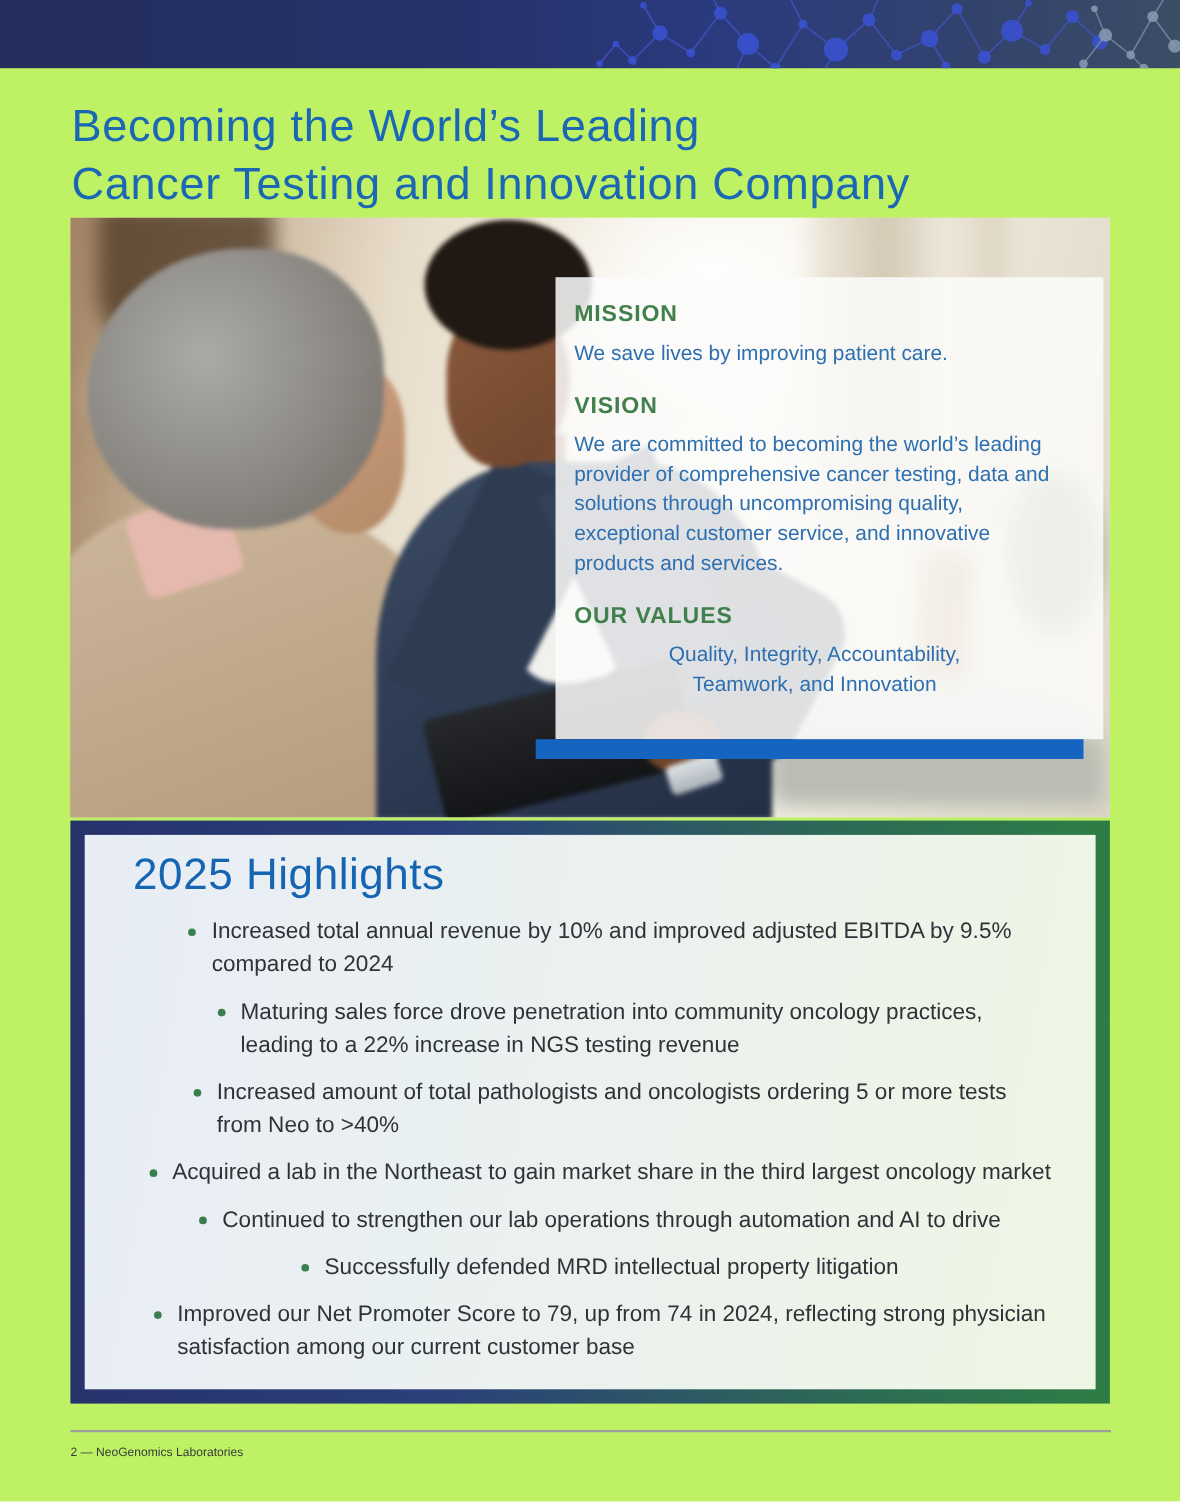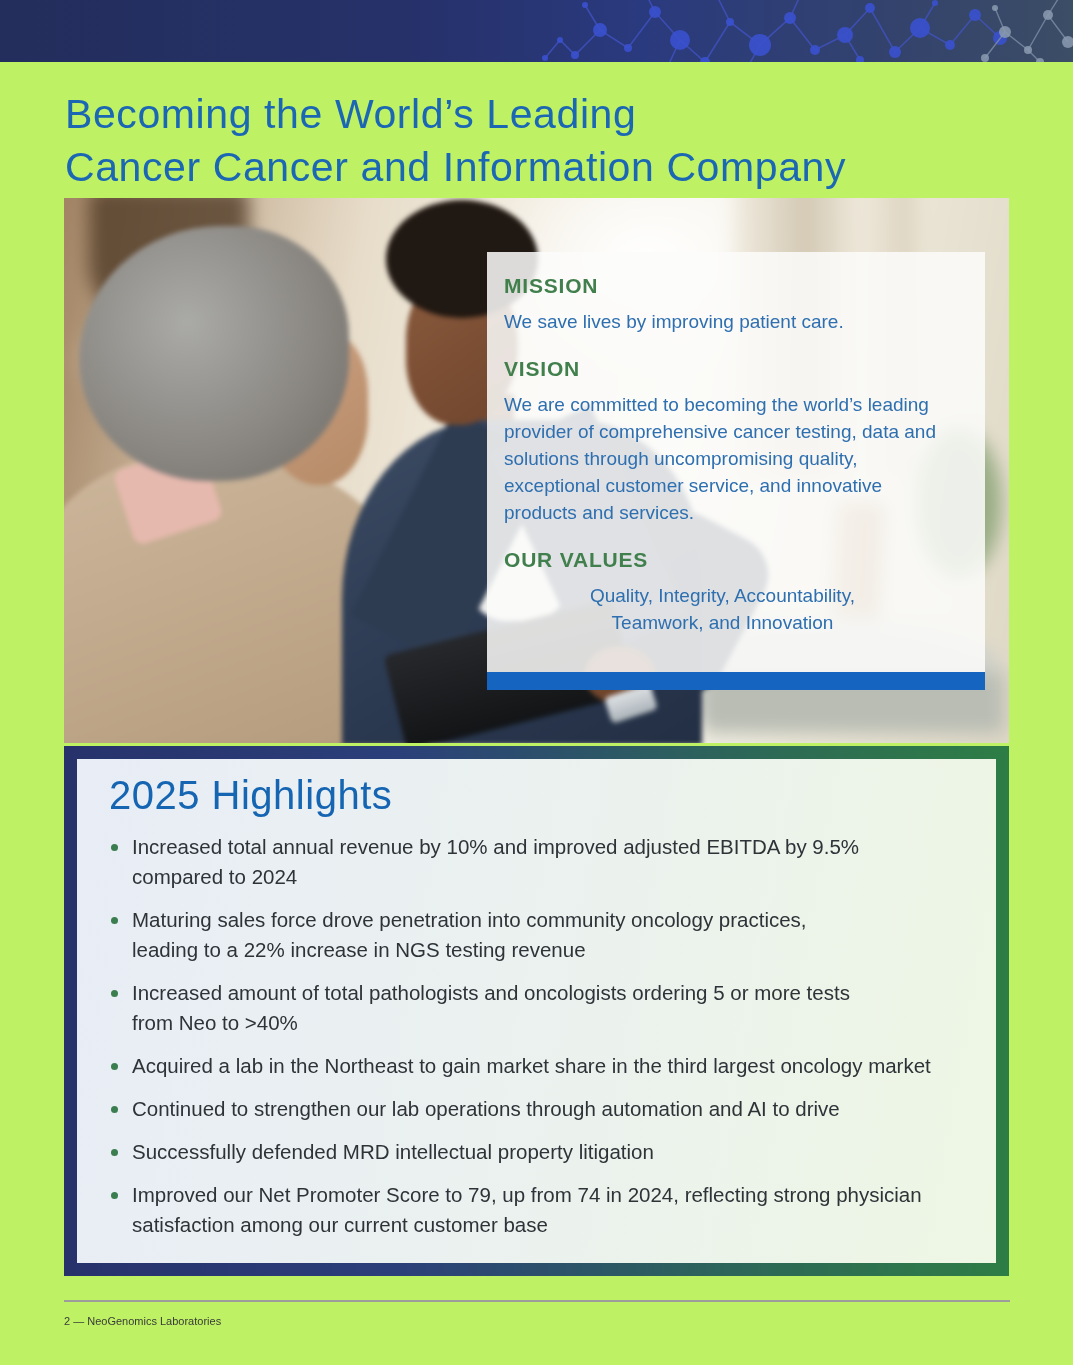--- a/index.html
+++ b/index.html
@@ -53,43 +53,43 @@
   .woman-face { left:342px; top:72px; width:112px; height:155px; border-radius:48% 52% 55% 45%;
     background:linear-gradient(145deg,#8a5a3d,#6f452c); }
   .woman-bun { left:322px; top:2px; width:152px; height:118px; border-radius:50%; background:#201812; }
   .woman-arm { left:556px; top:320px; width:130px; height:170px; background:#2c3a50; transform:rotate(28deg); border-radius:40px; }
   .tablet { left:328px; top:428px; width:235px; height:98px; background:linear-gradient(180deg,#26282b,#121416); border-radius:7px; transform:rotate(-14deg); }
   .hand { left:520px; top:448px; width:72px; height:58px; border-radius:50%; background:#6f452c; }
   .watch { left:543px; top:492px; width:48px; height:27px; background:linear-gradient(#dfe3e6,#aab2b8); border-radius:5px; transform:rotate(-18deg); }
 
   
   .panel {
-    position:absolute; left:423px; top:54px; width:498px; height:420px;
+    position:absolute; left:441px; top:54px; width:498px; height:420px;
     background:rgba(251,251,250,0.86); padding:22px 44px 0 17px;
   }
   .panel h3 { color:#41804d; font-size:21px; font-weight:bold; letter-spacing:0.8px; margin-bottom:10px; }
   .panel p  { color:#2e6fb0; font-size:19px; line-height:27px; margin-bottom:22px; }
   .panel p.tight { margin-bottom:0;text-align:center; }
   .vision-text { max-width:436px; }
   .values-line { display:block; }
   .panel-bar { position:absolute; left:423px; top:474px; width:498px; height:18px; background:#1565c0; }
 
   
   .hl-outer {
     position:absolute; left:64px; top:746px; width:945px; height:530px;
     background:linear-gradient(90deg,#27326b 0%,#2b3f7a 35%,#2d6a55 75%,#2e7d45 100%);
   }
   .hl-inner {
     position:absolute; inset:13px;
     background:linear-gradient(100deg,#e8edf6 0%,#ebf2ee 55%,#eef6e4 100%);
-    padding:14px 28px 0 32px;
+    padding:14px 28px 0 44px;
   }
   .hl-title { color:#1565b2; font-size:40px; font-weight:400; letter-spacing:0.5px; margin-bottom:14px; }
   .hl-list { list-style:none; }
-  .hl-list li { display:flex; align-items:flex-start; margin-bottom:13px; }
+  .hl-list li { display:flex; align-items:flex-start; margin-bottom:13px;justify-content:center; }
   .dot { flex:0 0 auto; width:7px; height:7px; border-radius:50%; background:#3a7d4e; margin:12px 14px 0 2px; }
   .hl-text { color:#2e3338; font-size:20.5px; line-height:30px; }
   .hl-line { display:block; }
 
   
   .foot-rule { position:absolute; left:64px; top:1300px; width:946px; height:2px; background:#9d9d9d; }
   .foot-text { position:absolute; left:64px; top:1315px; color:#3a3a3a; font-size:11px; }
 </style>
 </head>
 <body>
@@ -148,21 +148,21 @@
         <circle cx="1048" cy="15" r="5"></circle>
           <circle cx="1068" cy="42" r="6"></circle>
           <circle cx="995" cy="8" r="3"></circle>
         <circle cx="1040" cy="62" r="4"></circle>
       </g>
     </svg>
   </div>
 
   <div class="page-title">
     <span class="hl-line">Becoming the World’s Leading</span>
-    <span class="hl-line">Cancer Cancer and Information Company</span>
+    <span class="hl-line">Cancer Testing and Innovation Company</span>
   </div>
 
   <div class="photo">
     <div class="bg-soft">
       <div class="abs backdrop"></div>
       <div class="abs lamp"></div>
       <div class="abs lamp-glow"></div>
       <div class="abs window-glow"></div>
       <div class="abs curtain"></div>
       <div class="abs plant"></div>

